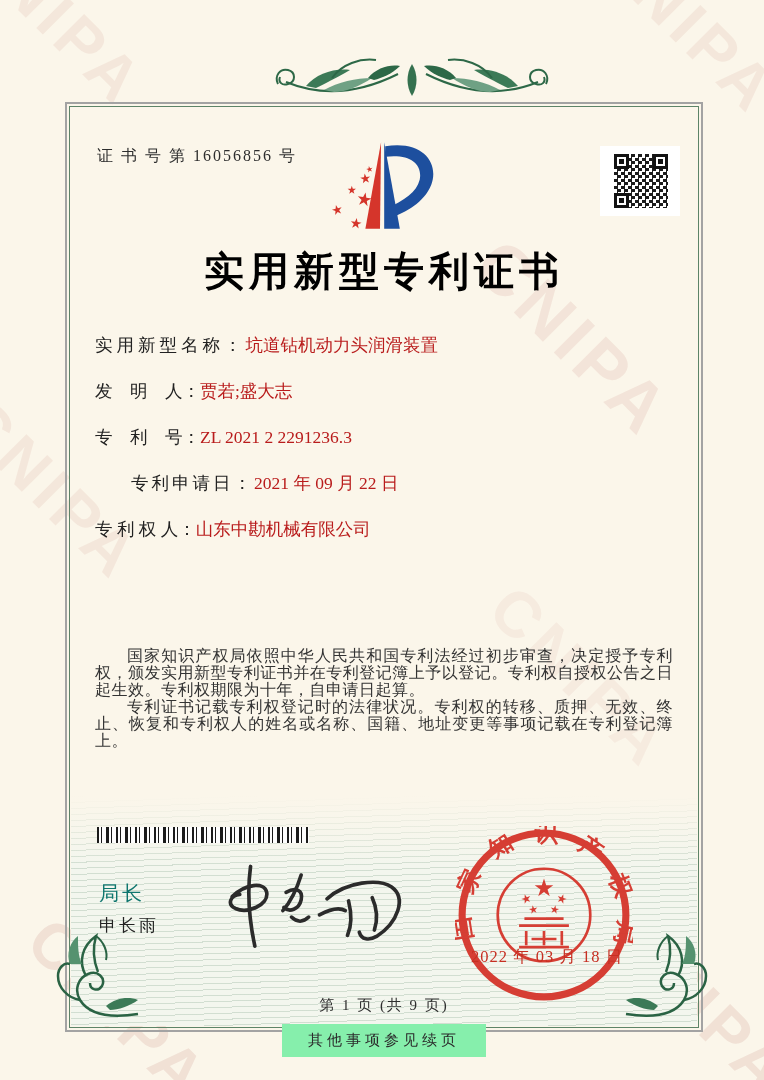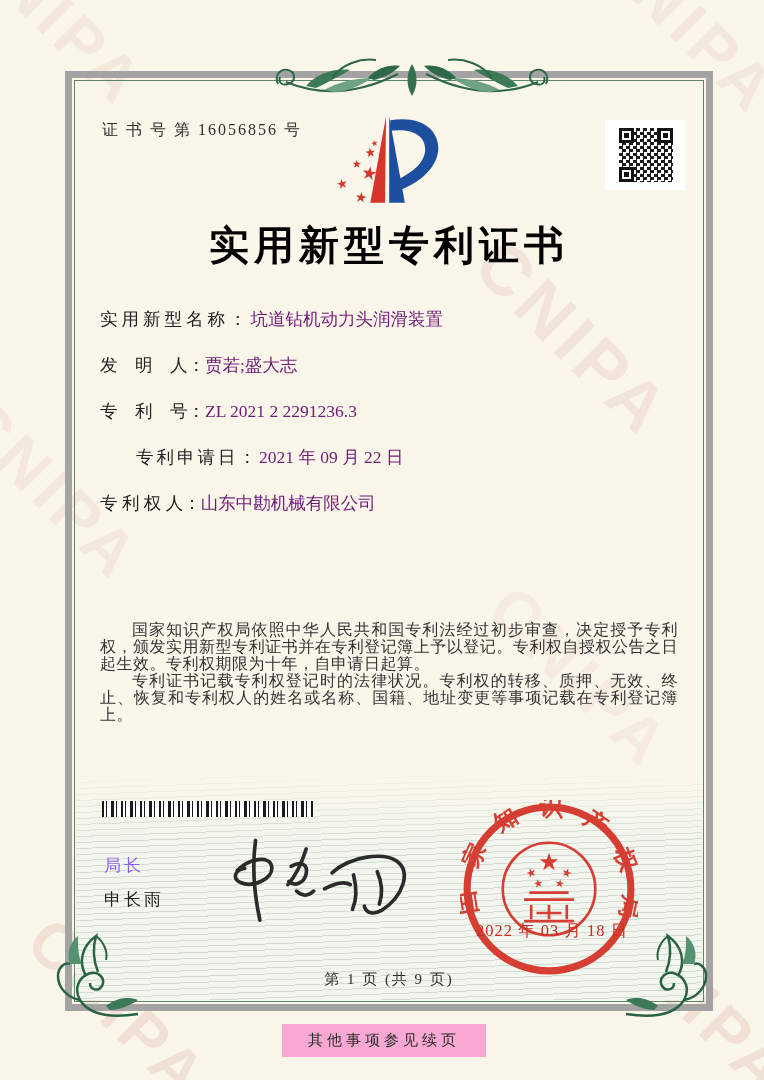--- a/index.html
+++ b/index.html
@@ -12,22 +12,22 @@
       transform:rotate(45deg);white-space:nowrap;z-index:0;user-select:none;}
   .wm.w1{left:-58px;top:-22px;}
   .wm.w2{left:575px;top:-14px;}
   .wm.w3{left:452px;top:298px;font-size:70px;color:rgba(214,160,148,0.20);}
   .wm.w4{left:-62px;top:452px;}
   .wm.w5{left:6px;top:972px;color:rgba(205,150,140,0.22);}
   .wm.w6{left:588px;top:968px;color:rgba(205,150,140,0.22);}
   .wm.w7{left:468px;top:640px;color:rgba(214,160,148,0.12);}
 
   
-  .frame{position:absolute;left:65px;top:71px;width:634px;height:926px;
-         border:7px solid #a3a3a3;z-index:1;}
+  .frame{position:absolute;left:65px;top:102px;width:634px;height:926px;
+         border:2px solid #a3a3a3;z-index:1;}
   .frame::before{content:"";position:absolute;inset:2px;border:1px solid #5d8468;pointer-events:none;}
 
   .certno{position:absolute;left:30px;top:42px;font-size:16px;letter-spacing:2px;color:#2e2e2e;z-index:3;}
 
   .logo{position:absolute;left:254px;top:34px;width:118px;height:94px;z-index:3;}
 
   .qrwrap{position:absolute;left:533px;top:42px;width:80px;height:70px;background:#fff;z-index:3;}
   .qr{position:absolute;left:14px;top:8px;width:54px;height:54px;background:#fff;
       background-image:repeating-conic-gradient(#1c1c1c 0% 25%,#fff 0% 50%);
       background-size:7px 7px;outline:4px solid #fff;}
@@ -35,49 +35,49 @@
   .qr .f i{position:absolute;inset:2px;background:#131313;}
   .qr .f.tl{left:0;top:0}.qr .f.tr{right:0;top:0}.qr .f.bl{left:0;bottom:0}
 
   .title{position:absolute;left:0;right:0;top:140px;text-align:center;
          font-size:40px;font-weight:700;letter-spacing:5px;color:#000000;z-index:3;}
 
   .rows{position:absolute;left:28px;right:26px;top:230px;z-index:3;}
   .row{white-space:nowrap;font-size:17.5px;line-height:23px;margin-bottom:23px;position:relative;}
   .row .lab{display:inline-block;color:#222;}
   .ls4{letter-spacing:4px;} .ls3{letter-spacing:3px;margin-left:36px;} .ls2{letter-spacing:2px;}
-  .row .val{color:#701a75;text-align:center;}
+  .row .val{color:#b91c1c;text-align:center;}
   .grant2{position:absolute;left:240px;top:0;}
 
   .paras{position:absolute;left:28px;right:28px;top:543px;z-index:3;
          font-size:16px;line-height:17px;text-align:justify;color:#333;letter-spacing:0.5px;}
   .paras p{margin:0;text-indent:2em;}
 
   .guilloche{position:absolute;left:4px;right:4px;bottom:4px;height:230px;z-index:2;
       background-color:#f3f6ee;
       background-image:
         linear-gradient(180deg,#fbf6ea 0px,rgba(251,246,234,0) 70px),
         repeating-linear-gradient(178deg,rgba(110,150,122,0.25) 0 1px,rgba(110,150,122,0) 1px 6px);}
 
   .barcode{position:absolute;left:30px;top:723px;width:212px;height:16px;z-index:3;
       background:repeating-linear-gradient(90deg,#1a1a1a 0 2px,#fdfdfd 2px 4px,#1a1a1a 4px 5px,
         #fdfdfd 5px 9px,#1a1a1a 9px 12px,#fdfdfd 12px 14px,#1a1a1a 14px 15px,#fdfdfd 15px 19px);}
 
-  .director-title{position:absolute;left:32px;top:776px;font-size:17px;letter-spacing:3px;z-index:3;color:#8b5cf6;}
+  .director-title{position:absolute;left:32px;top:776px;font-size:20px;letter-spacing:3px;z-index:3;color:#0f766e;}
   .director-name{position:absolute;left:32px;top:810px;font-size:17px;letter-spacing:3px;z-index:3;color:#222;}
   .signature{position:absolute;left:148px;top:748px;width:210px;height:100px;z-index:3;}
 
   .seal{position:absolute;left:388px;top:722px;width:178px;height:178px;z-index:4;opacity:0.95;}
   .sealdate{position:absolute;left:404px;top:842px;width:210px;font-size:16.5px;letter-spacing:1px;
             color:#c62f22;z-index:5;white-space:nowrap;}
 
   .pageinfo{position:absolute;left:0;right:0;top:892px;text-align:center;font-size:15px;
             letter-spacing:2px;color:#2e2e2e;z-index:3;}
 
-  .contnote{position:absolute;left:282px;top:1024px;background:#f9a8d4;padding:7px 26px;
+  .contnote{position:absolute;left:282px;top:1024px;background:#86efac;padding:7px 26px;
             font-size:15px;letter-spacing:4px;color:#2b2b2b;z-index:2;white-space:nowrap;}
 
   .ornament-top{position:absolute;left:272px;top:34px;width:280px;height:72px;z-index:2;}
   .corner{position:absolute;width:100px;height:100px;z-index:4;}
   .corner.left{left:46px;top:926px;}
   .corner.right{left:618px;top:926px;transform:scale(-1,1);}
 </style>
 </head>
 <body>
 

